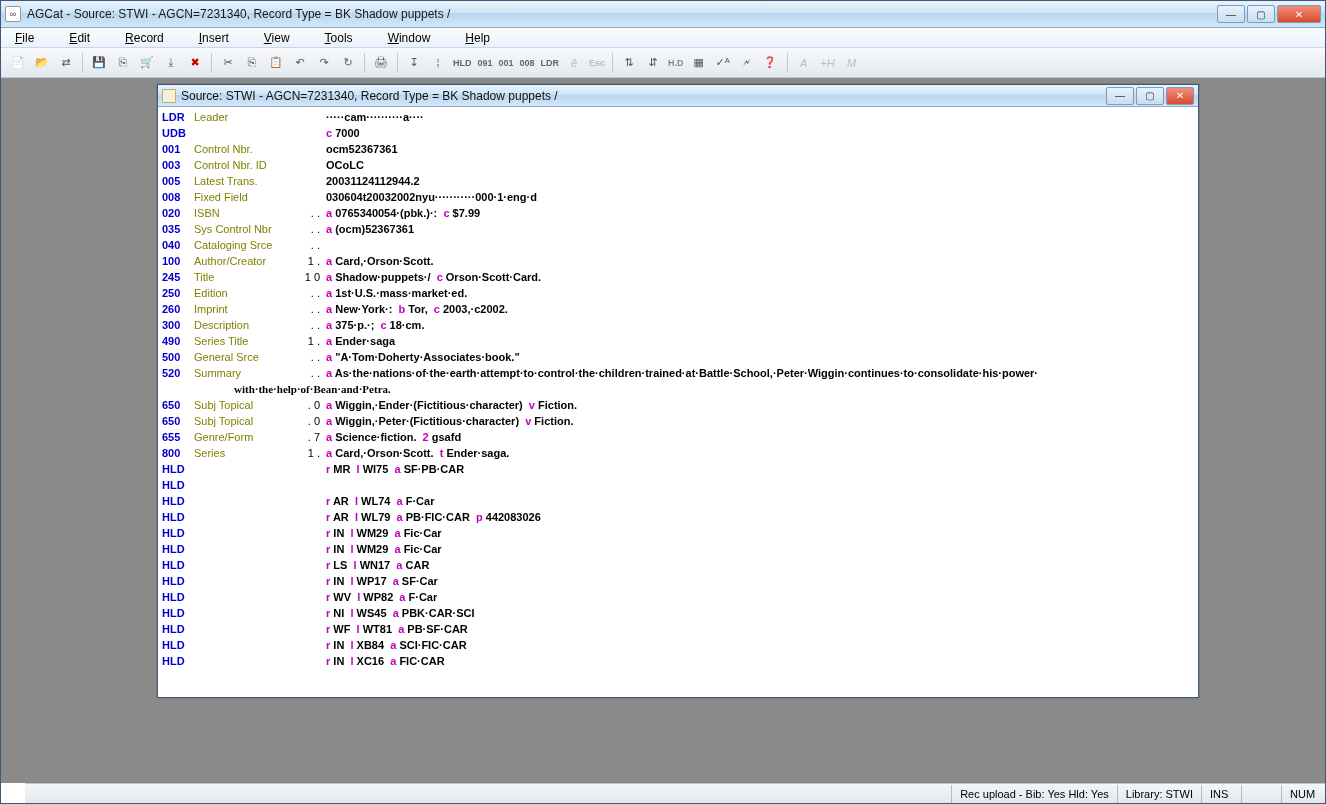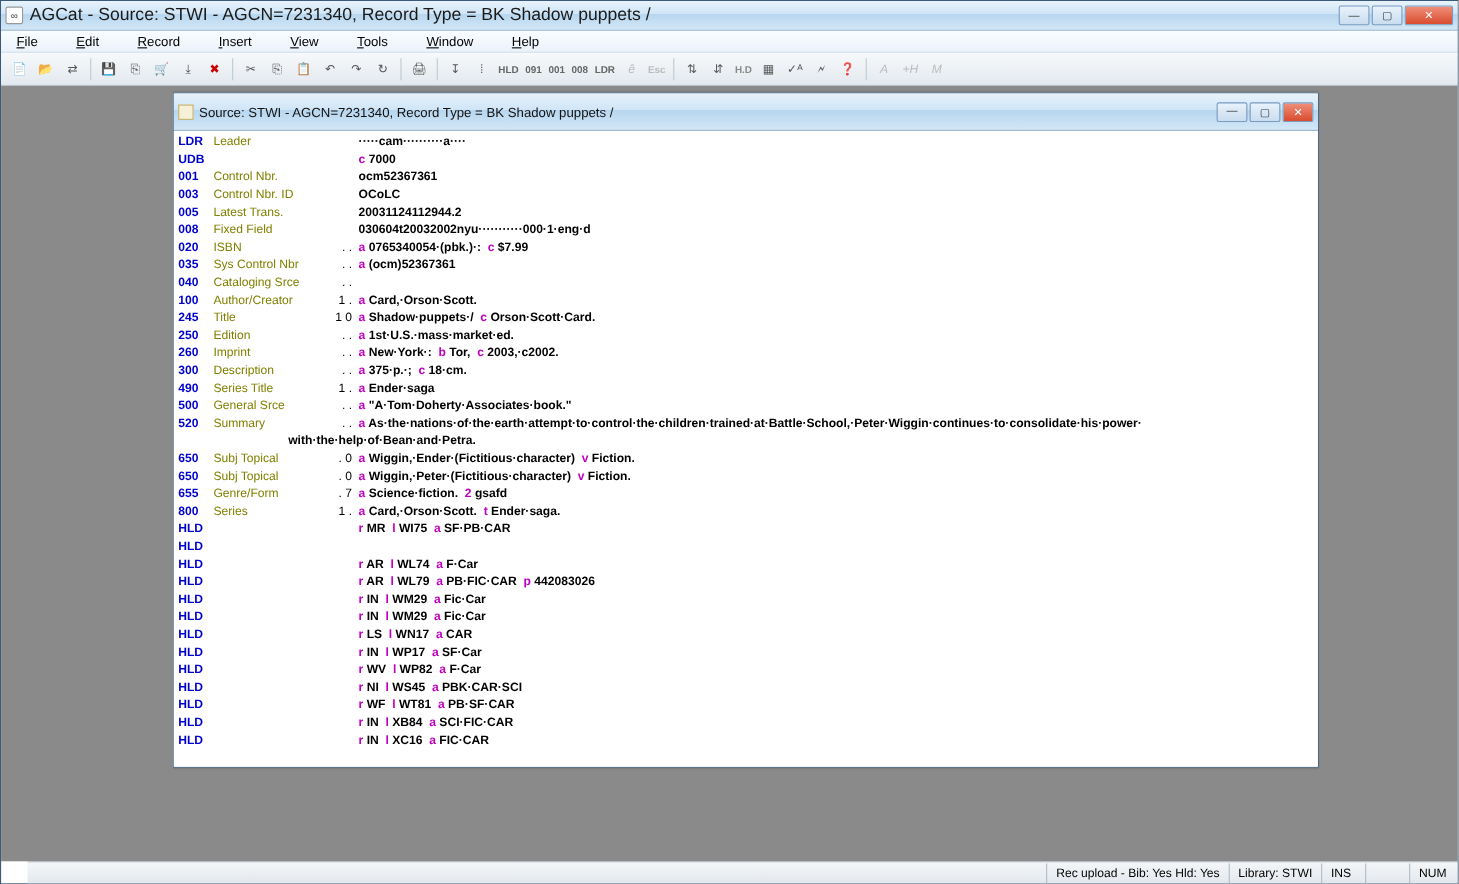--- a/index.html
+++ b/index.html
@@ -26,21 +26,21 @@
   display: flex;
   align-items: center;
   padding: 0 4px;
 }
 .titlebar .app-icon {
   width: 16px; height: 16px; margin-right: 6px;
   background: #fff; border: 1px solid #999; border-radius: 2px;
   display: flex; align-items: center; justify-content: center;
   font-size: 9px; color: #444;
 }
-.titlebar .title-text { flex: 1; color: #1a1a1a; font-size: 16px; }
+.titlebar .title-text { flex: 1; color: #1a1a1a; font-size: 12px; }
 .win-btns { display: flex; gap: 2px; }
 .win-btn {
   width: 28px; height: 18px;
   background: linear-gradient(#e8f2fb, #c9ddf0);
   border: 1px solid #7a9cc0; border-radius: 2px;
   display: flex; align-items: center; justify-content: center;
   font-size: 10px; color: #333;
 }
 .win-btn.close { background: linear-gradient(#ef8f7a, #d94b2e); color: #fff; width: 44px; }
 .menubar {
@@ -80,21 +80,21 @@
 .inner-window {
   position: absolute;
   left: 156px; top: 6px;
   width: 1042px; height: 614px;
   background: #fff;
   border: 1px solid #3b5a7a;
   display: flex; flex-direction: column;
   box-shadow: 0 0 2px rgba(0,0,0,0.3);
 }
 .inner-titlebar {
-  height: 34px;
+  height: 22px;
   background: linear-gradient(#e8f3fb, #cfe5f7 45%, #b7d6ef 46%, #d3e7f7);
   border-bottom: 1px solid #8aa9c7;
   display: flex; align-items: center; padding: 0 4px; justify-content: flex-end;
 }
 .inner-titlebar .doc-icon { width: 14px; height: 14px; margin-right: 5px; background: #f7f0d8; border: 1px solid #c0b070; }
 .inner-titlebar .title-text { flex: 1; font-size: 12px; color: #111; }
 .inner-content {
   flex: 1;
   background: #fff;
   padding: 2px 4px;
@@ -102,21 +102,21 @@
   font-size: 11px;
   line-height: 16px;
   overflow: hidden;
 }
 .rec-row { display: flex; white-space: pre; }
 .col-tag { color: #0000cc; font-weight: bold; width: 32px; }
 .col-label { color: #808000; width: 104px; }
 .col-ind { color: #000; width: 28px; text-align: right; padding-right: 6px; }
 .col-data { flex: 1; color: #000; font-weight: bold; }
 .sf { color: #c000c0; font-weight: bold; }
-.wrap-cont { margin-left: 100px; font-weight: bold; }
+.wrap-cont { margin-left: 72px; font-weight: bold; font-family: Liberation Serif, serif; }
 .statusbar {
   height: 20px;
   background: linear-gradient(#f4f6f8, #e3e8ed);
   border-top: 1px solid #b9c6d4;
   display: flex; align-items: center; font-size: 11px; margin-left: 24px;
 }
 .status-seg {
   border-left: 1px solid #b0bcc8;
   padding: 0 8px; height: 18px;
   display: flex; align-items: center;

